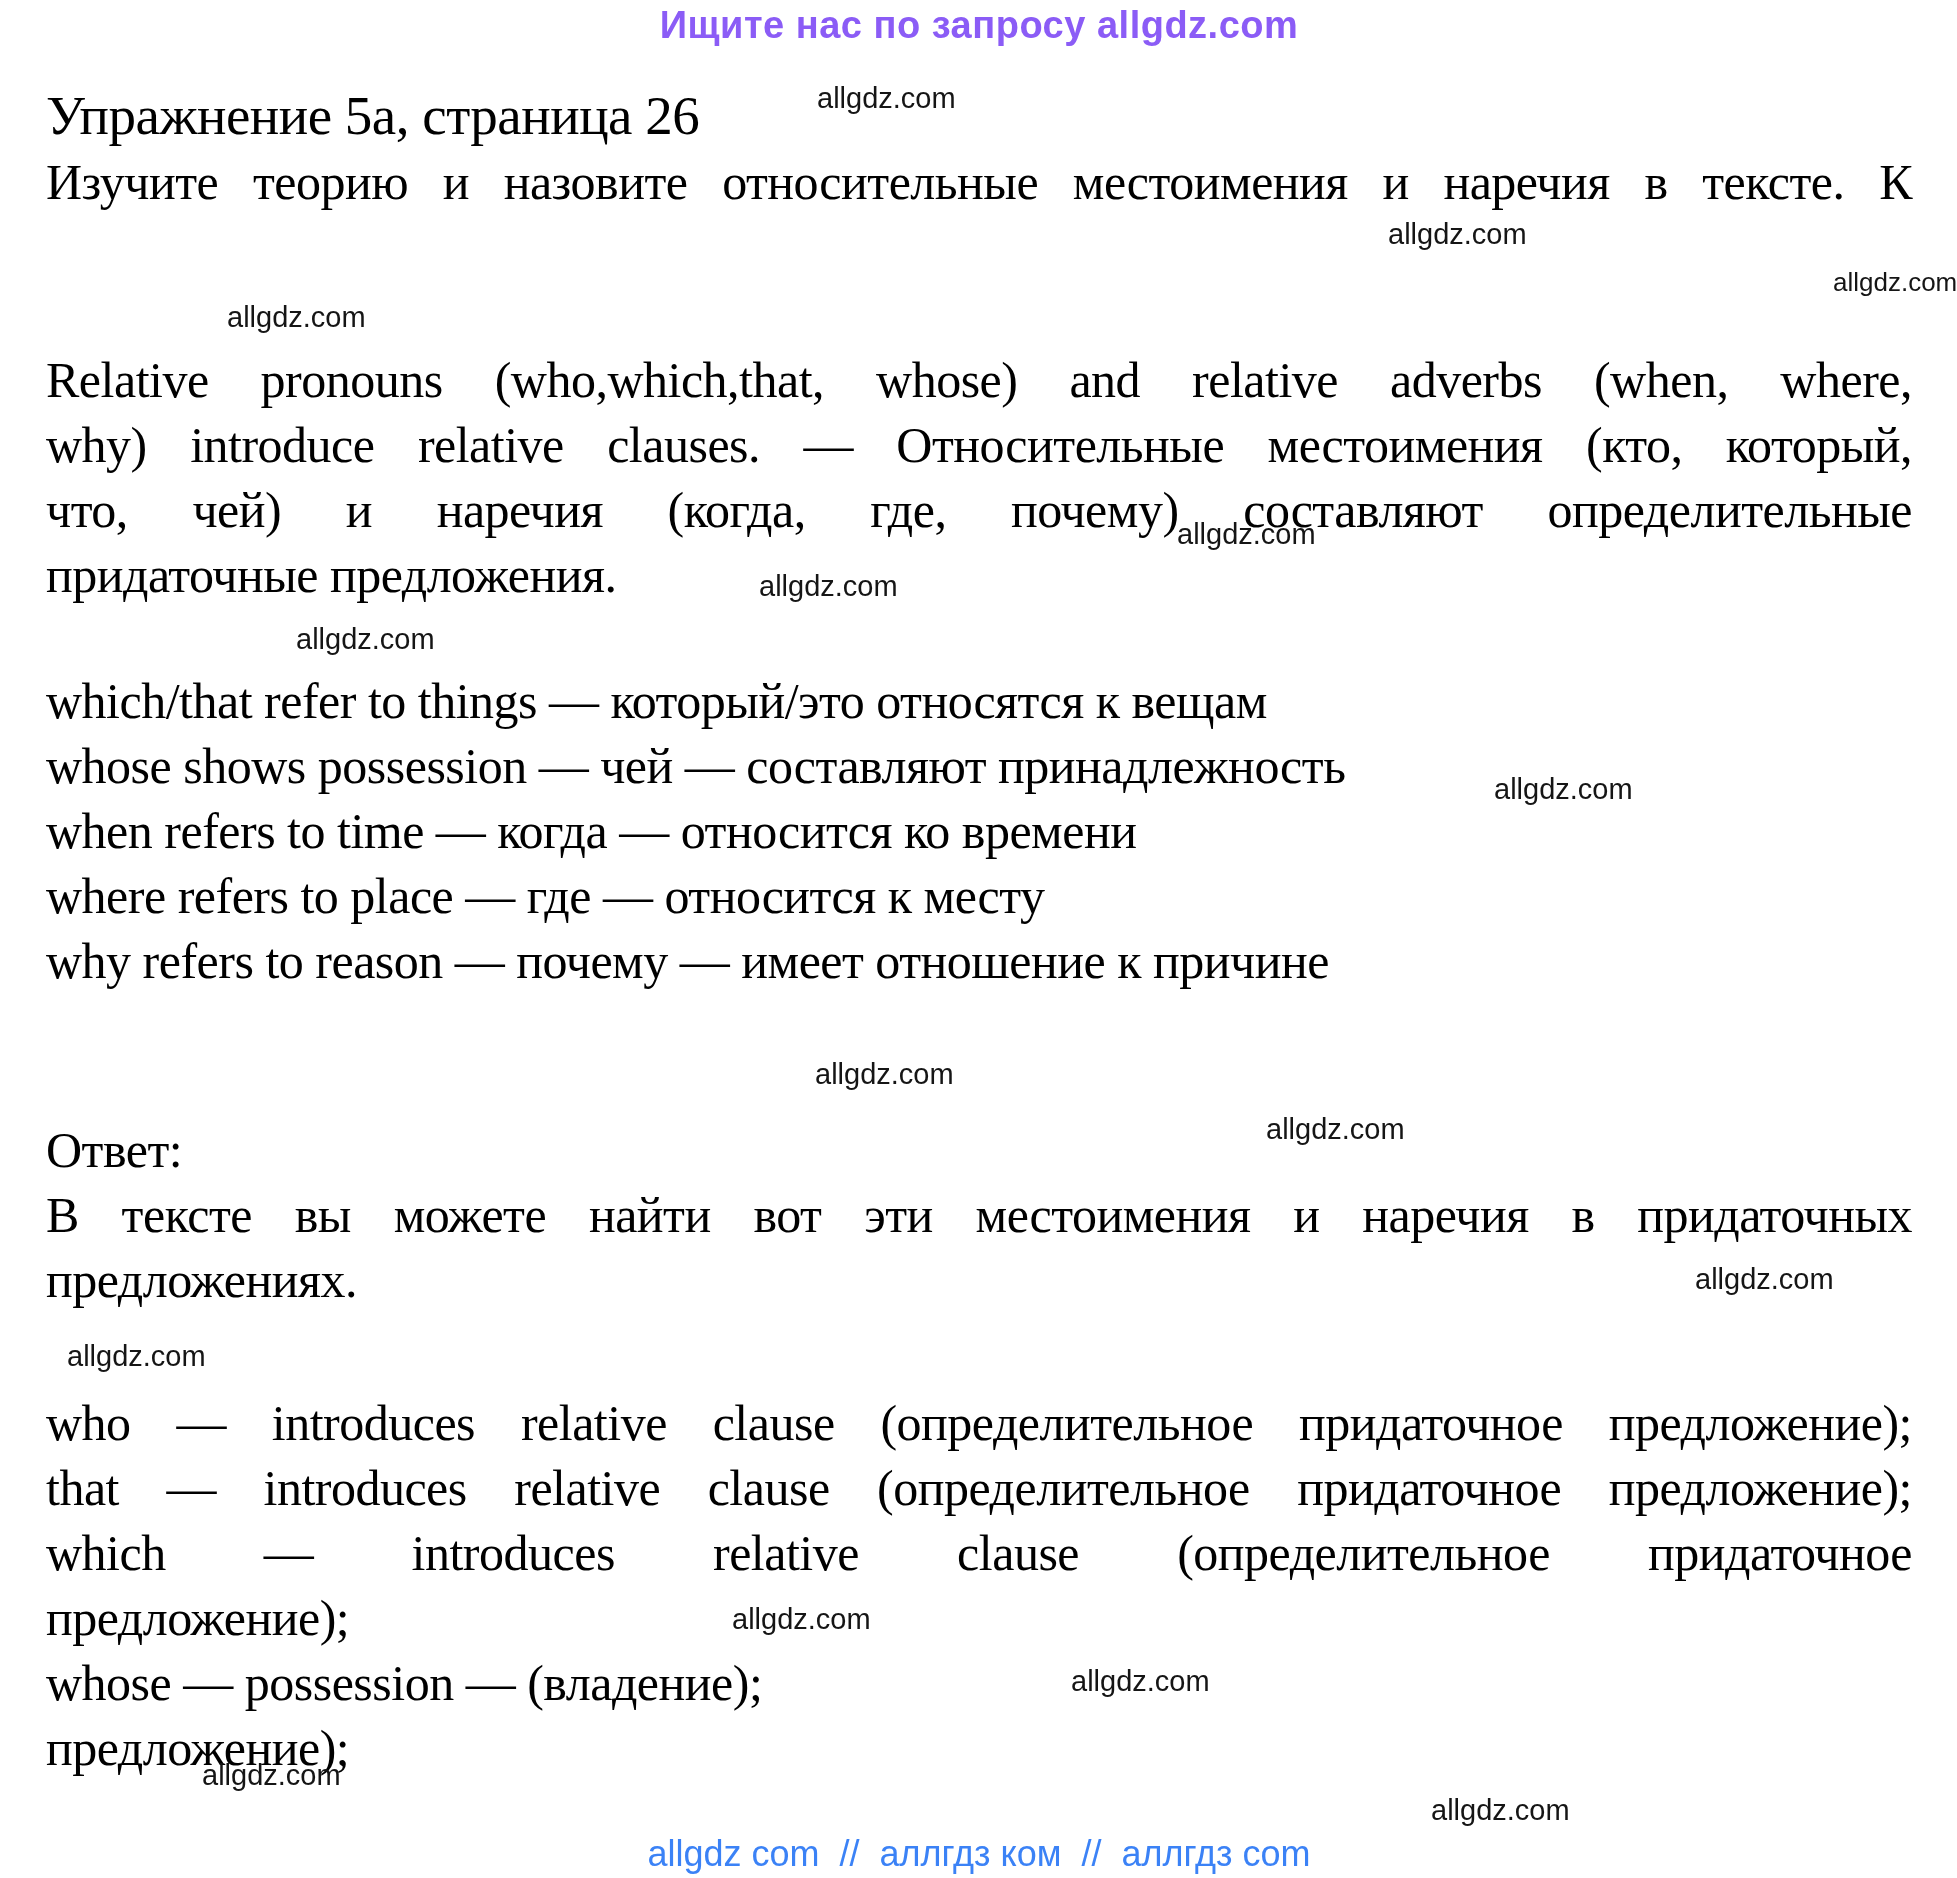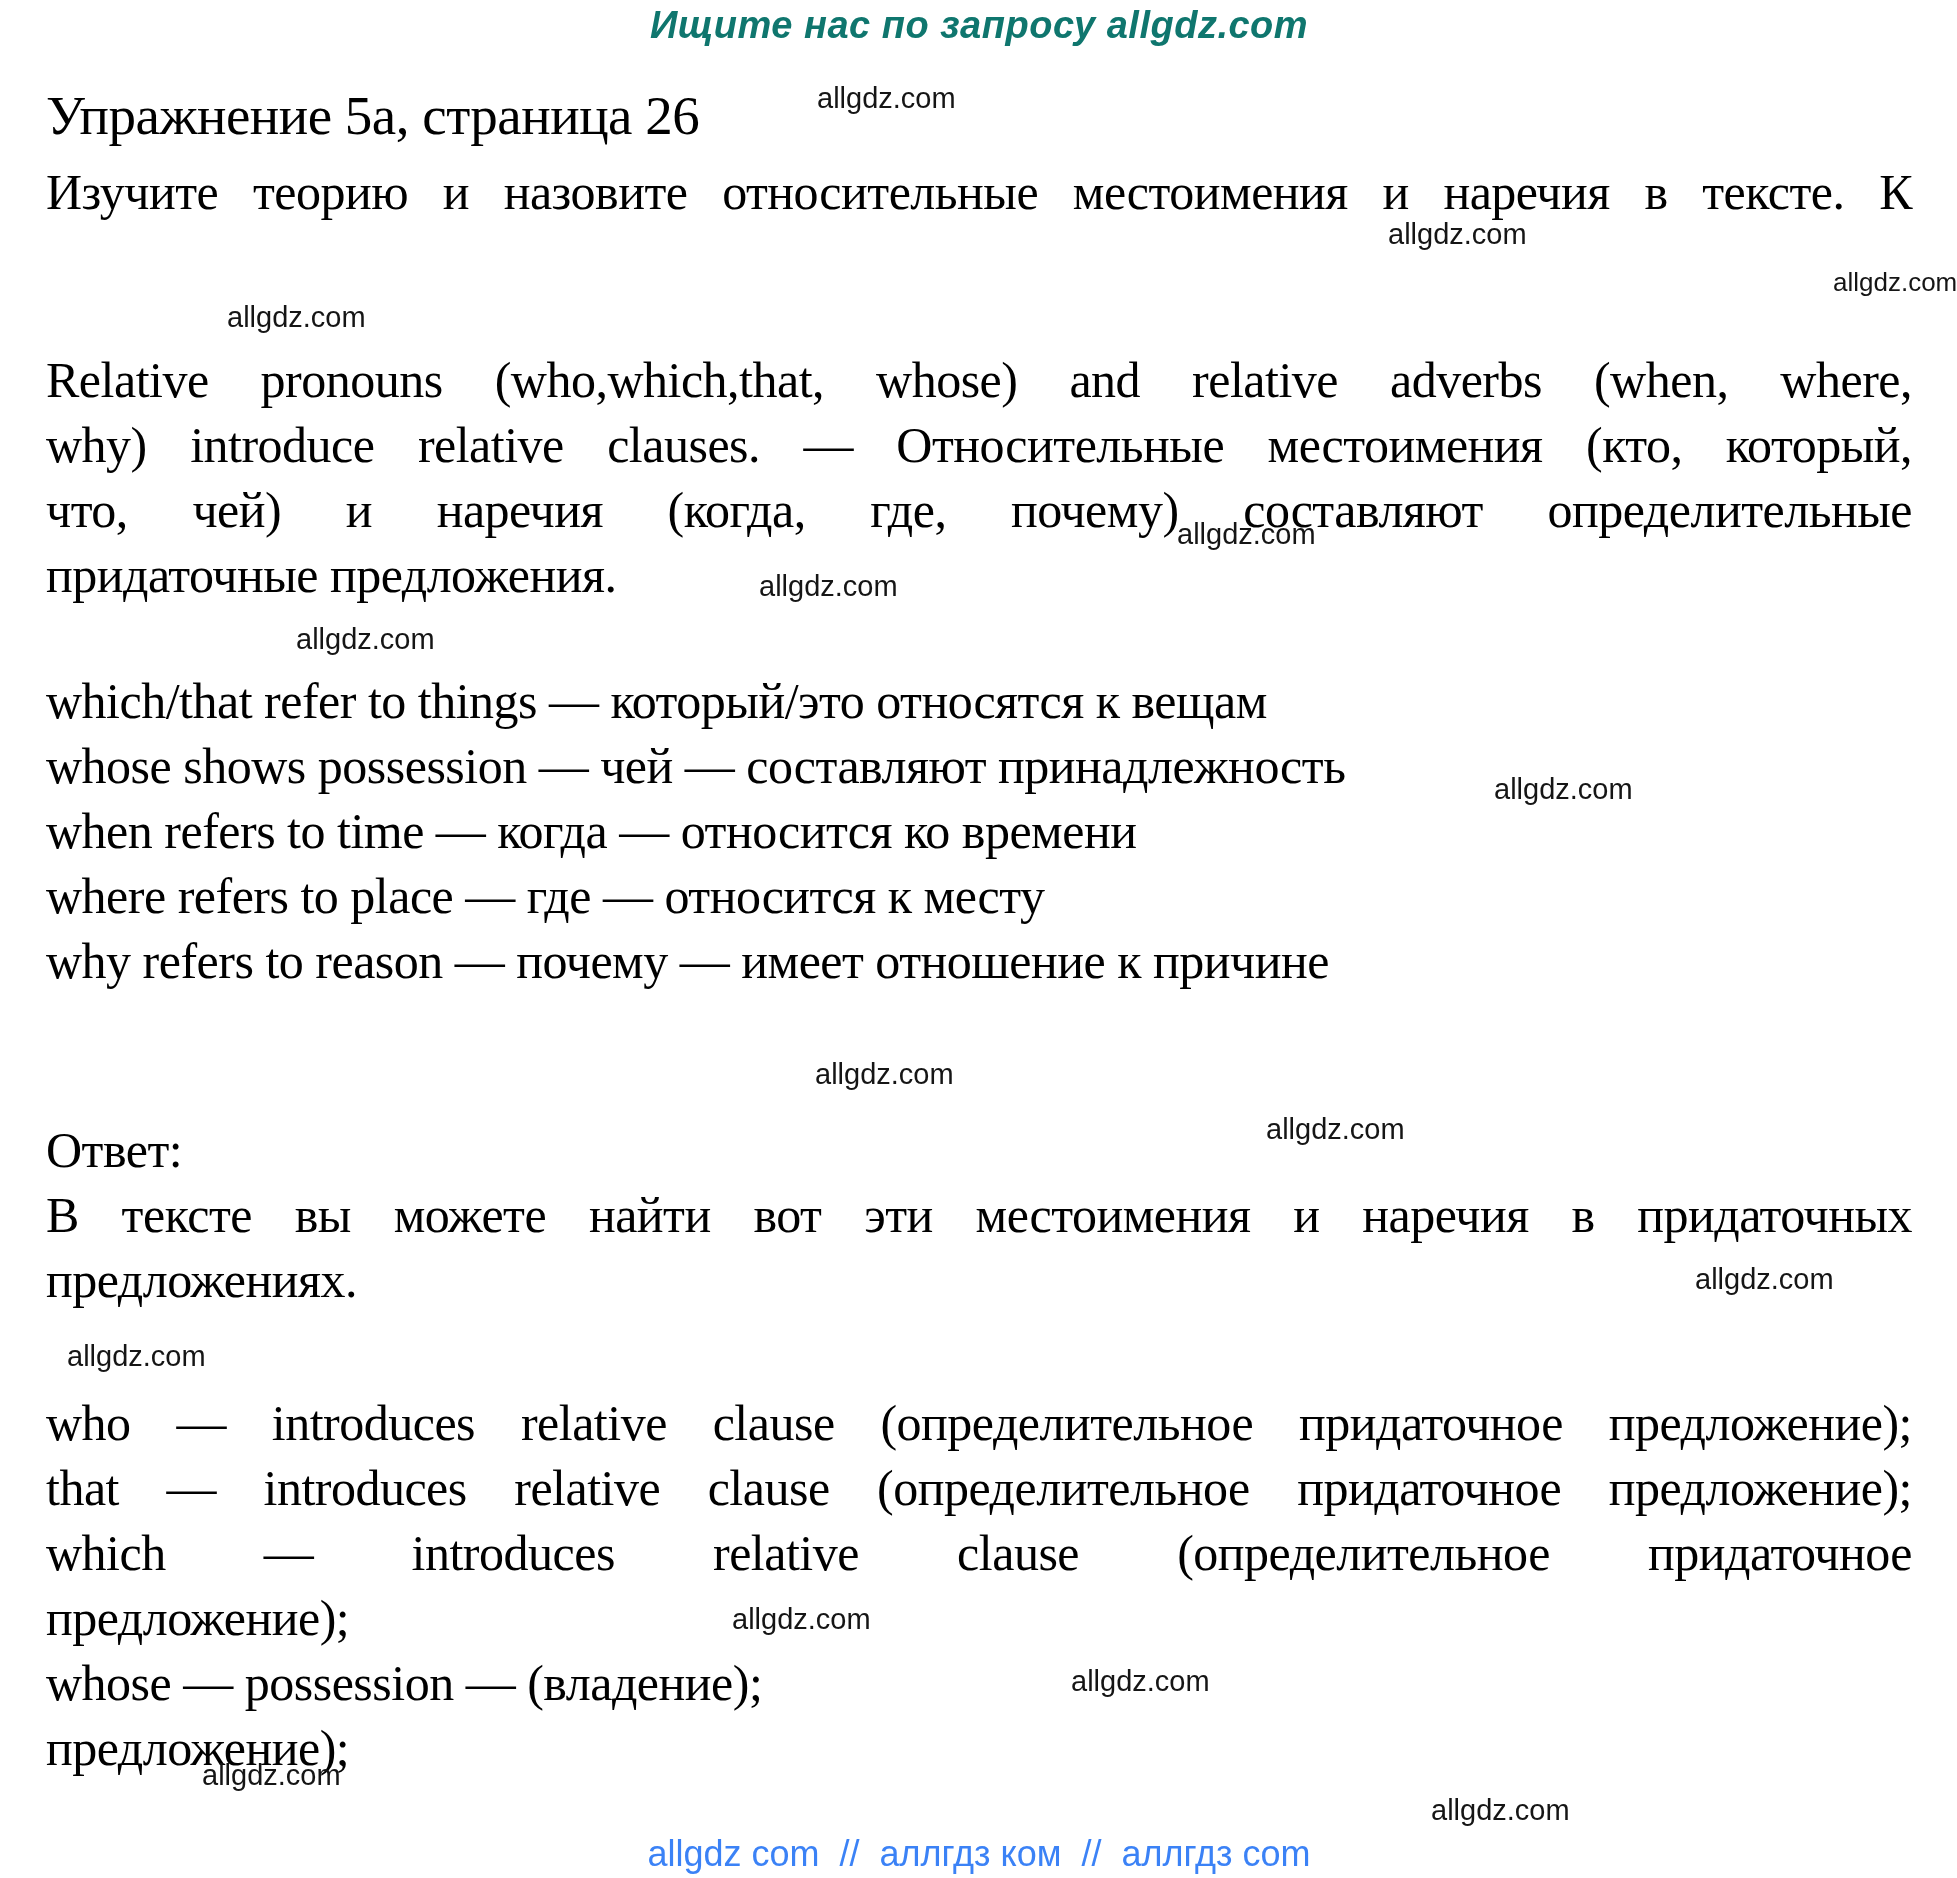--- a/index.html
+++ b/index.html
@@ -53,25 +53,25 @@
     color:var(--wm-color);
     letter-spacing:0px;
     white-space:nowrap;
   }
 </style>
 </head>
 <body>
 
 <div class="page">
 
-  <div class="promo" style="color: #0f766e; font-style: italic;">Ищите нас по запросу allgdz.com</div>
+  <div class="promo" style="color: #8b5cf6;">Ищите нас по запросу allgdz.com</div>
 
   <h1 class="title">Упражнение 5а, страница 26</h1>
 
-  <div class="block task" style="top:158px">
+  <div class="block task" style="top:148px">
     <div class="jline">Изучите теорию и назовите относительные местоимения и наречия в тексте. К</div>
   </div>
 
   <div class="block" style="top:348px">
     <div class="jline">Relative pronouns (who,which,that, whose) and relative adverbs (when, where,</div>
     <div class="jline">why) introduce relative clauses. — Относительные местоимения (кто, который,</div>
     <div class="jline">что, чей) и наречия (когда, где, почему) составляют определительные</div>
     <div class="line">придаточные предложения.</div>
   </div>
 

